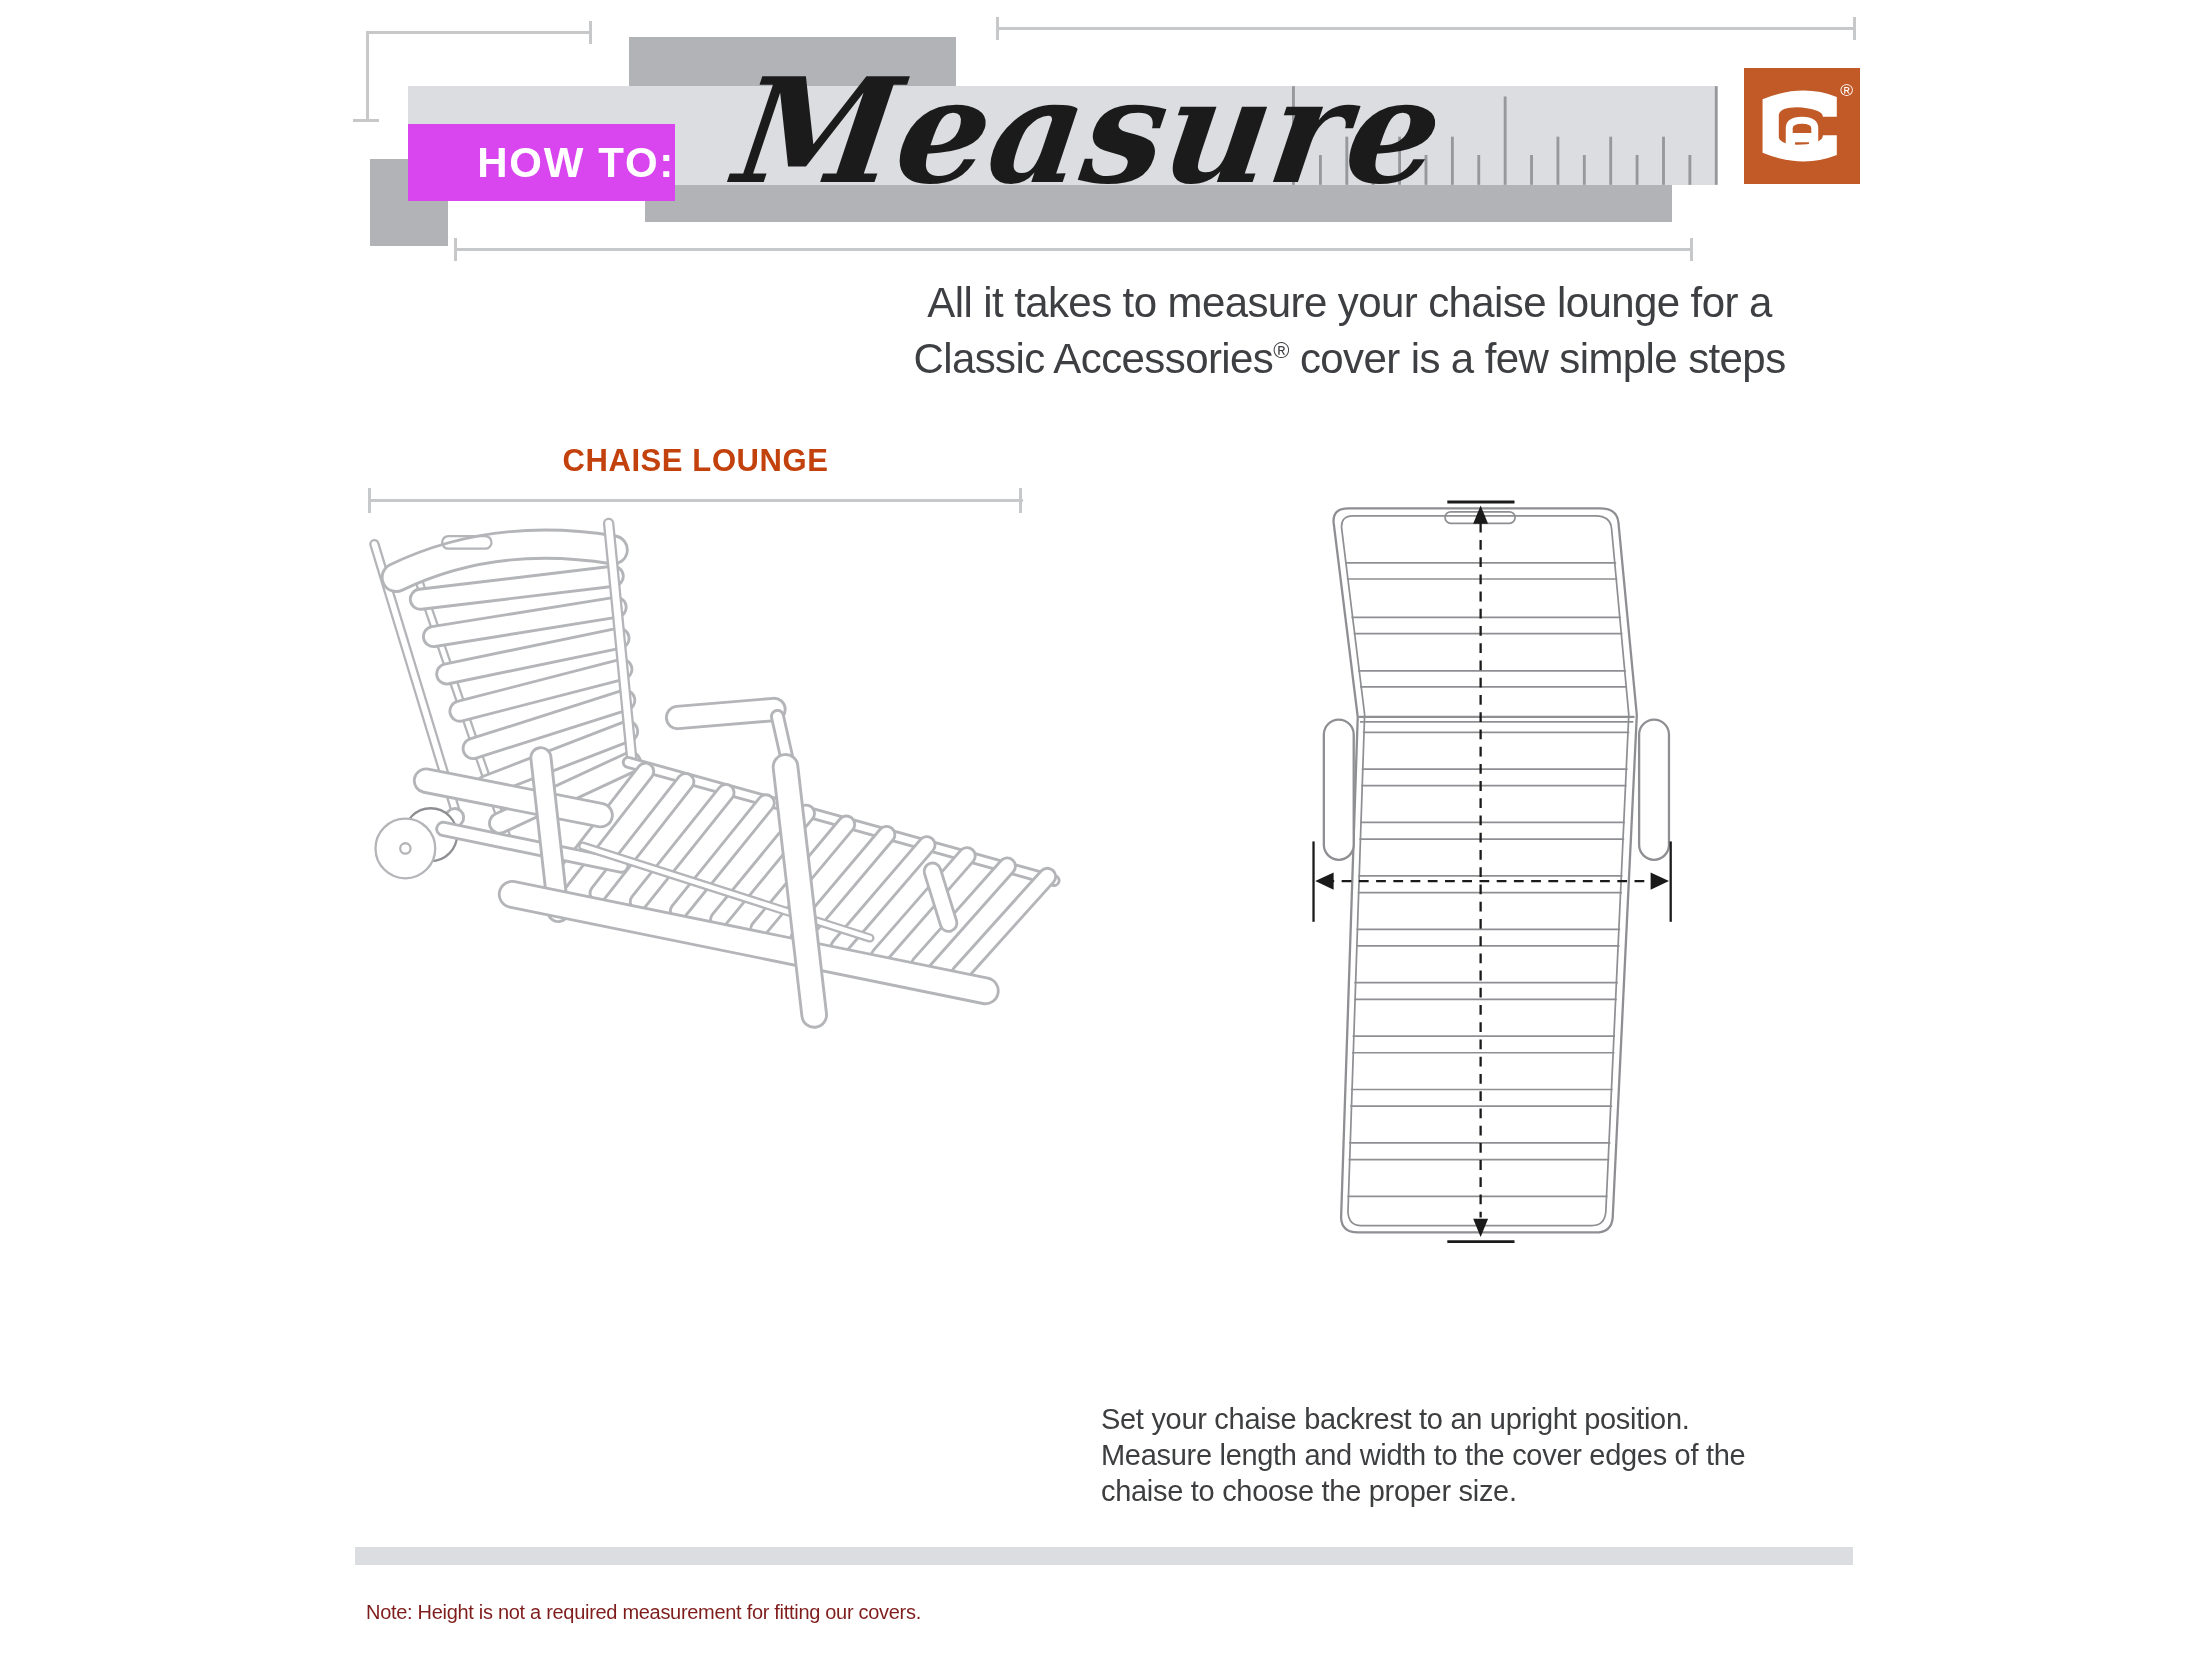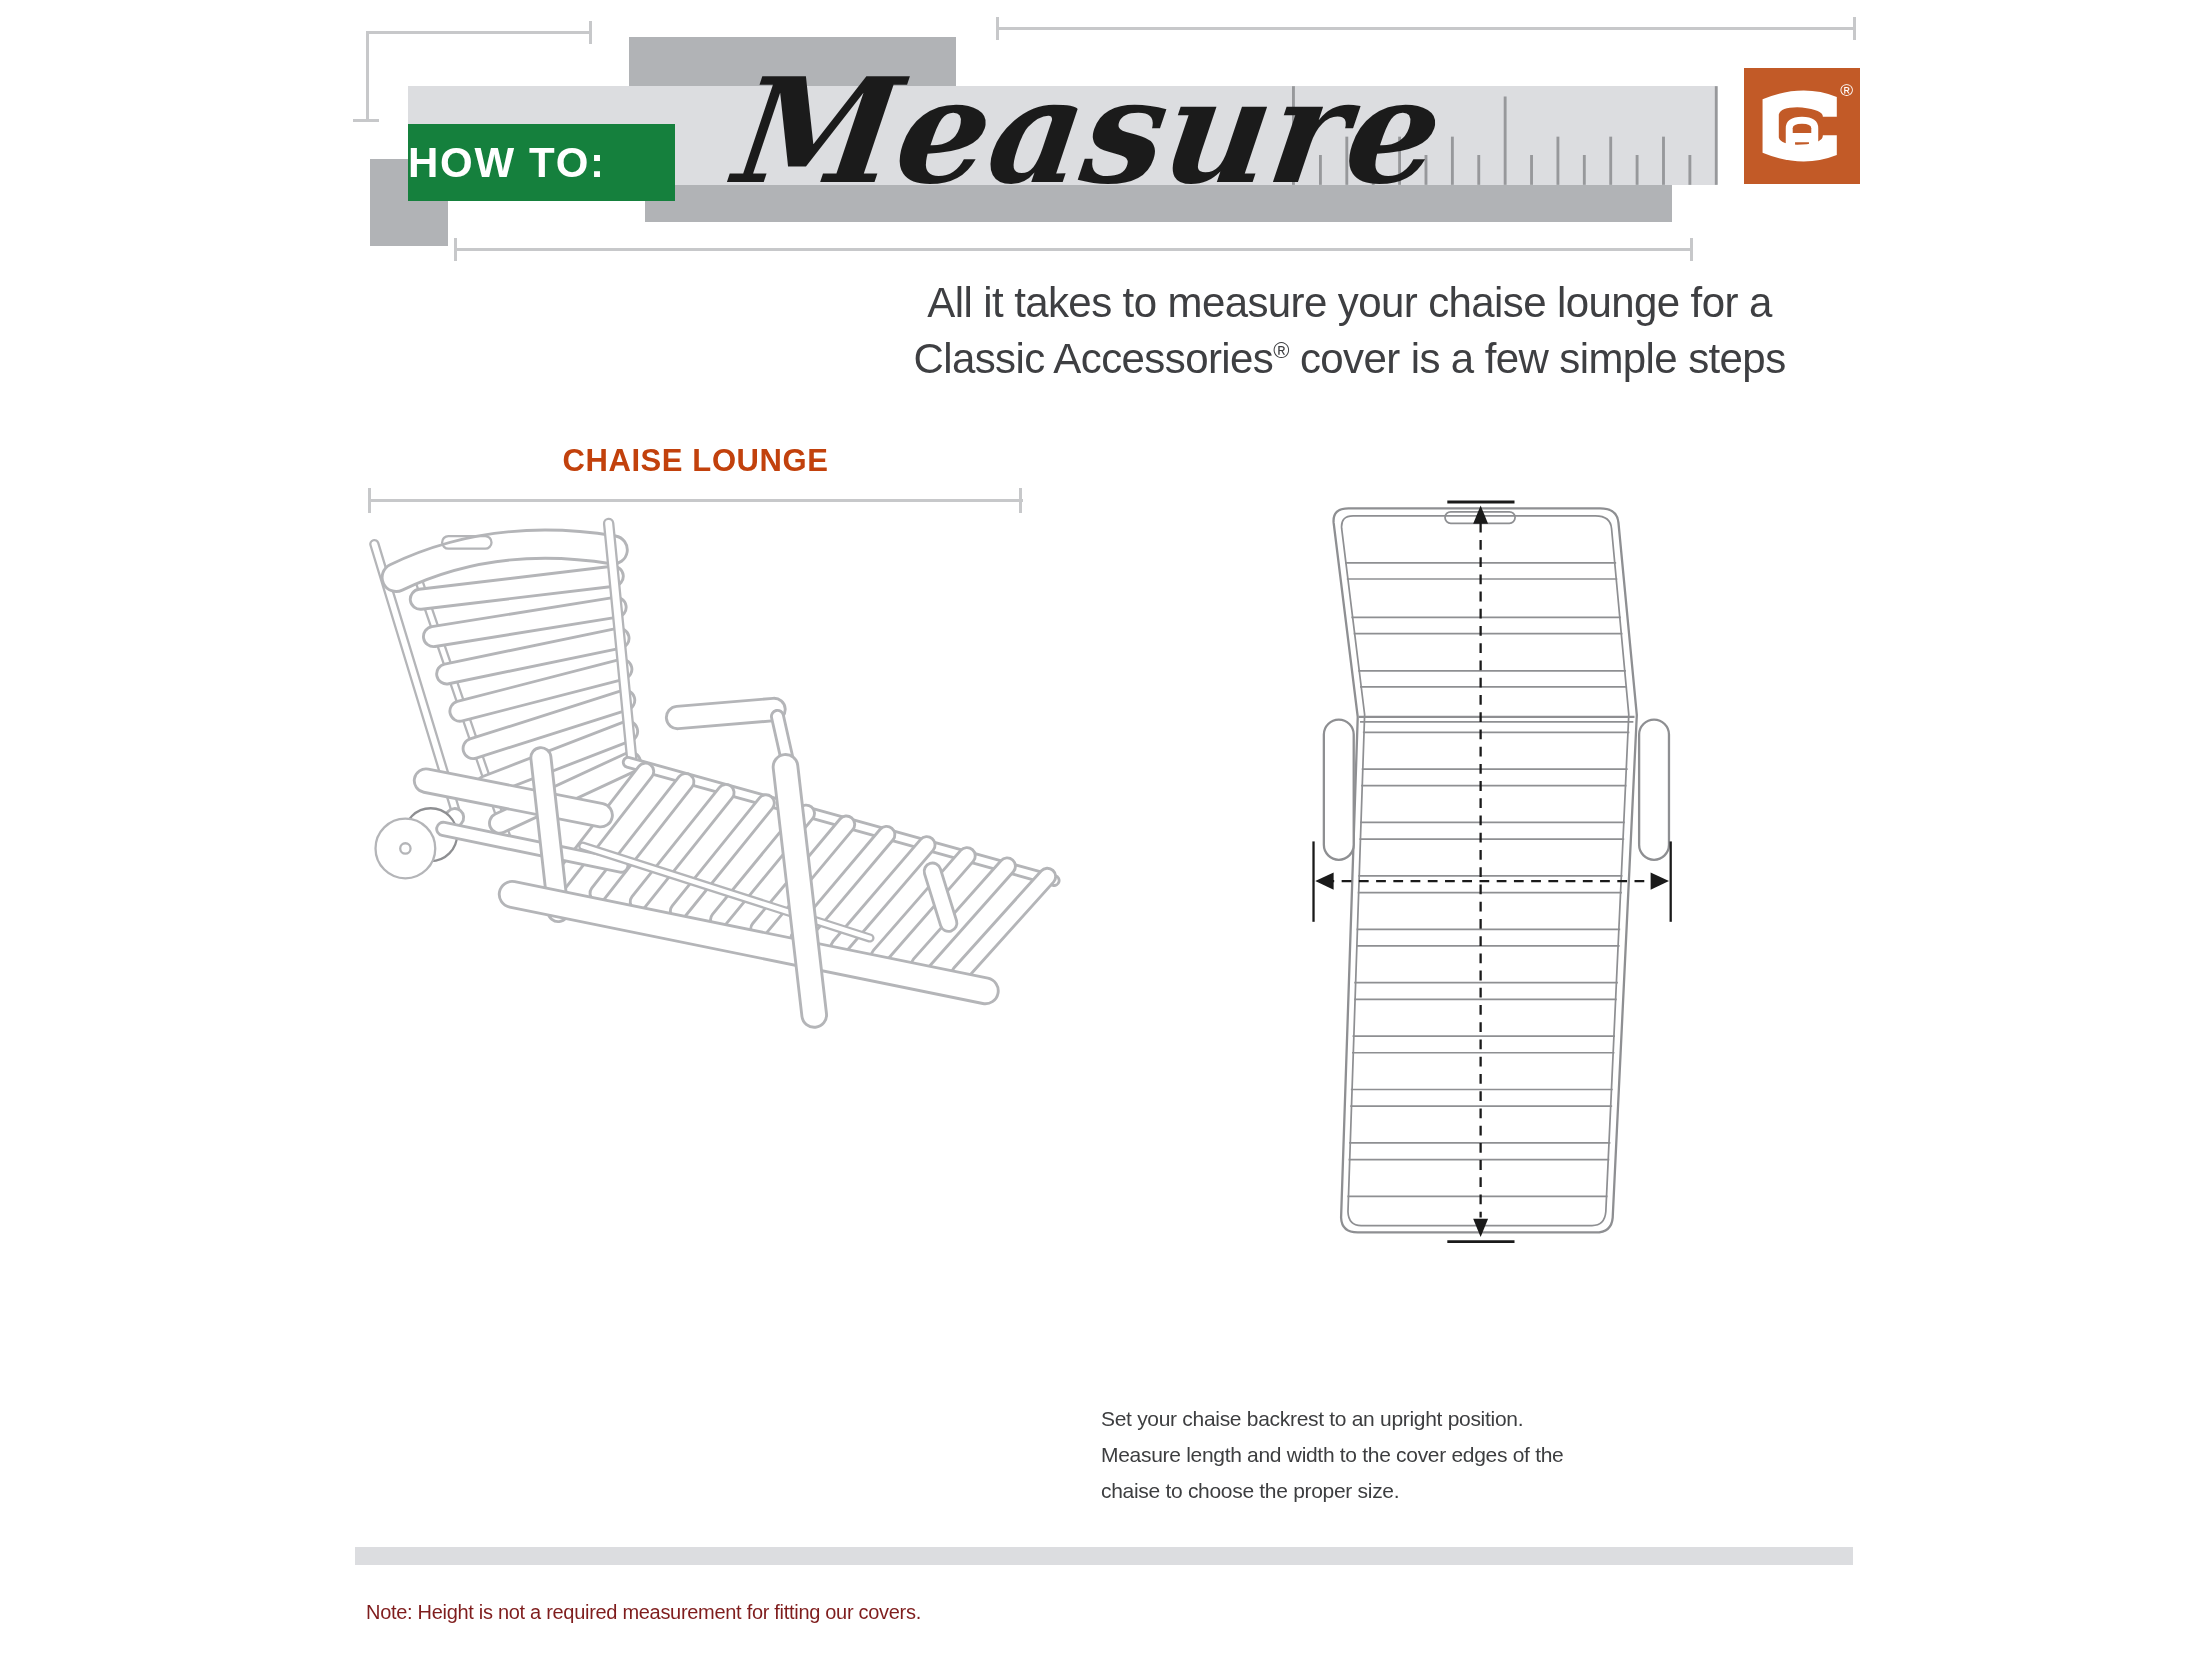--- a/index.html
+++ b/index.html
@@ -3,32 +3,32 @@
 <meta charset="utf-8">
 <style>
   html,body{margin:0;padding:0;background:#ffffff;width:2205px;height:1654px;}
   #page{position:relative;width:2205px;height:1654px;background:#fff;overflow:hidden;
         font-family:"Liberation Sans",sans-serif;}
   .abs{position:absolute;}
   
   .band-light{background:#dcdde0;}
   .band-med{background:#b1b3b6;}
   .bracket{background:#c7c8ca;}
-  .howto-box{background:#15803d;display:flex;align-items:center;justify-content:flex-start;}
+  .howto-box{background:#d946ef;display:flex;align-items:center;justify-content:flex-end;}
   .howto-text{color:#ffffff;font-size:42px;font-weight:700;letter-spacing:1.7px;}
   .script-title{font-family:"DejaVu Serif",serif;font-style:italic;font-weight:700;
     font-size:145px;line-height:1;color:#1b1b1b;transform:skewX(-8deg);white-space:nowrap;}
   
   .intro{width:953px;text-align:center;color:#3e3f42;font-size:42px;line-height:56px;
          letter-spacing:-0.6px;}
   .intro sup{font-size:22px;vertical-align:super;line-height:0;}
   
   .chaise-label{width:655px;text-align:center;font-size:31px;font-weight:700;
                 letter-spacing:0.6px;color:#c2410c;}
-  .instructions{color:#3d3e40;font-size:21px;line-height:36px;letter-spacing:-0.3px;}
+  .instructions{color:#3d3e40;font-size:29px;line-height:36px;letter-spacing:-0.3px;}
   .instructions span{display:block;}
   .footnote{color:#7f1d1d;font-size:20px;letter-spacing:-0.3px;}
   .divider{background:#dcdde0;}
   svg text{font-family:"Liberation Sans",sans-serif;}
   
   .g{stroke:#b4b5b8;fill:none;stroke-linecap:round;}
   .w{stroke:#ffffff;fill:none;stroke-linecap:round;}
   .o{stroke:#b4b5b8;fill:none;}
   
   .d{stroke:#8e8f92;fill:none;}

